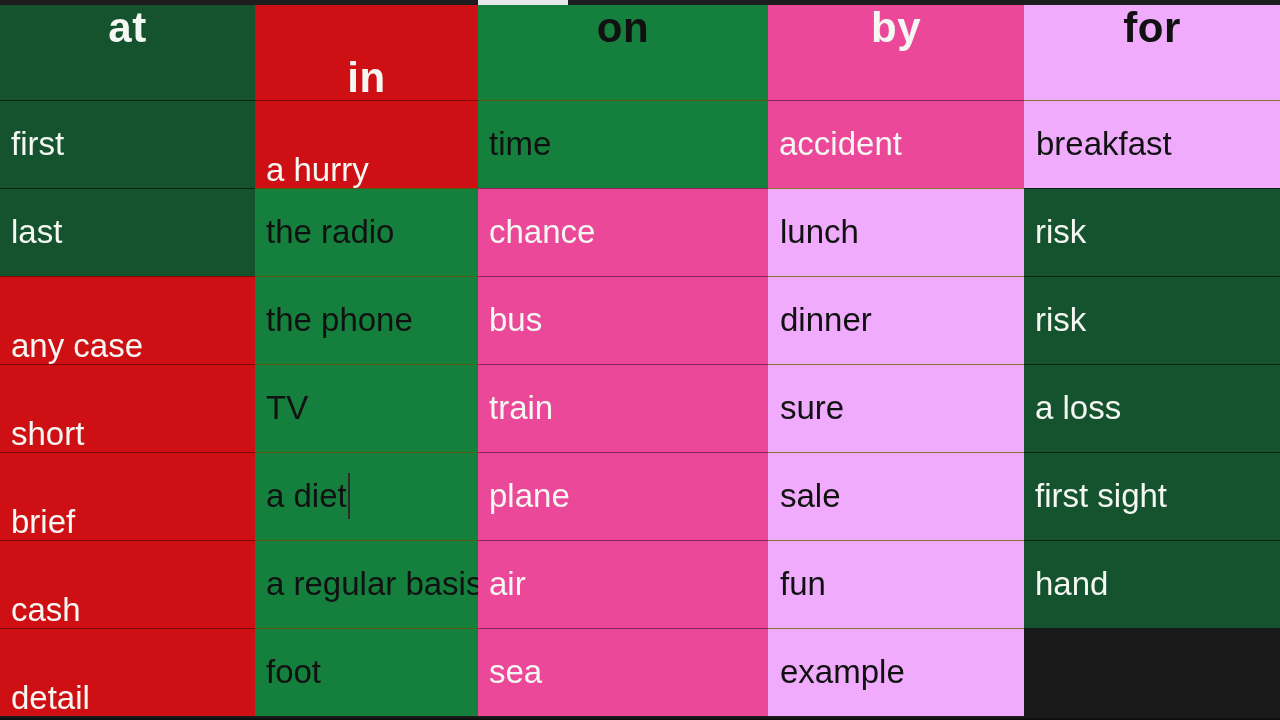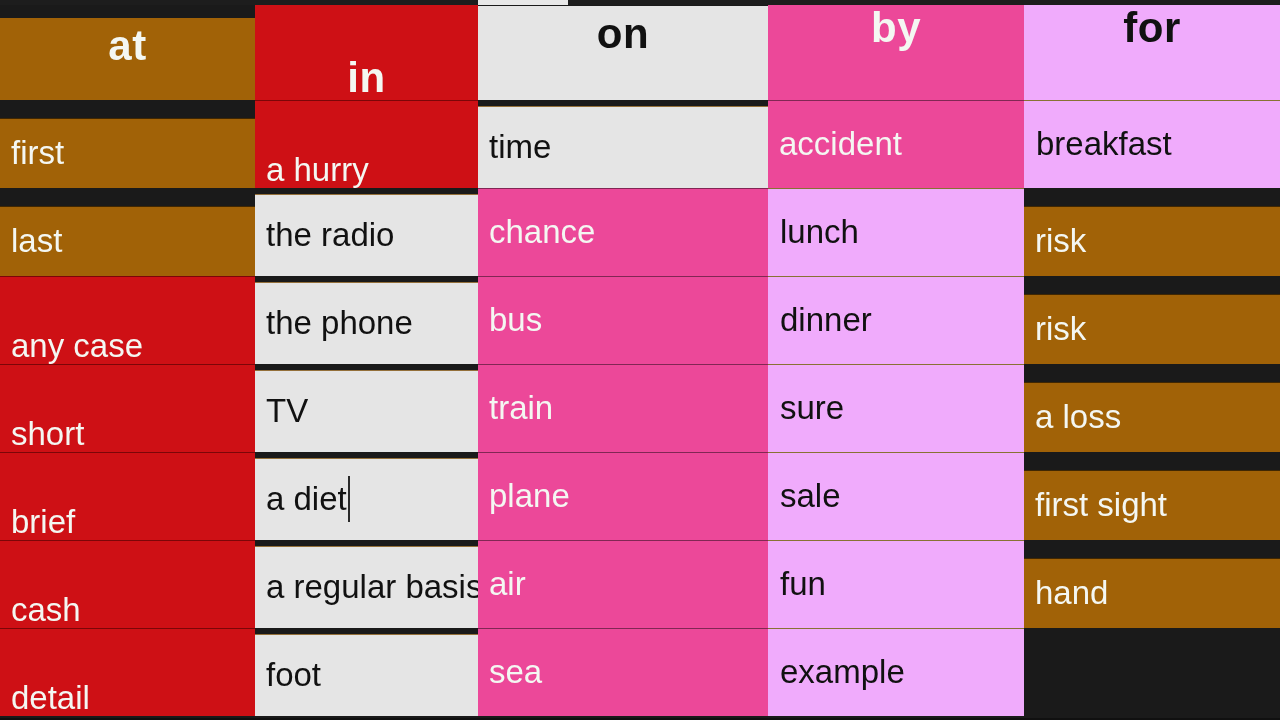--- a/index.html
+++ b/index.html
@@ -53,23 +53,23 @@
     border-top: 1px solid rgba(0,0,0,0.55);
   }
   .body-cell .txt {
     font-size: 33px;
     font-weight: normal;
     line-height: 1.1;
     white-space: nowrap;
   }
 
   
-  .col-green  { background: #a16207; margin-top: 18px; }
+  .col-green  { background: #14532d; }
   .col-red    { background: #ce1015; align-items: flex-end; }
-  .col-orange { background: #e5e5e5; margin-top: 6px; }
+  .col-orange { background: #15803d; }
   .col-navy   { background: #ec4899; }
   .col-yellow { background: #f0abfc; }
 
   .col-green  .txt,
   .col-red    .txt,
   .col-navy   .txt { color: #f4f7f2; }
   .col-orange .txt,
   .col-yellow .txt { color: #111111; }
 
   .col-orange.body-cell { border-top-color: rgba(120,72,0,0.75); }

